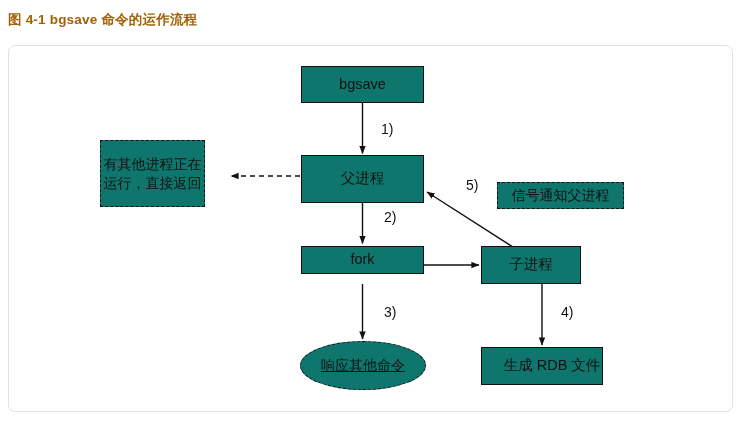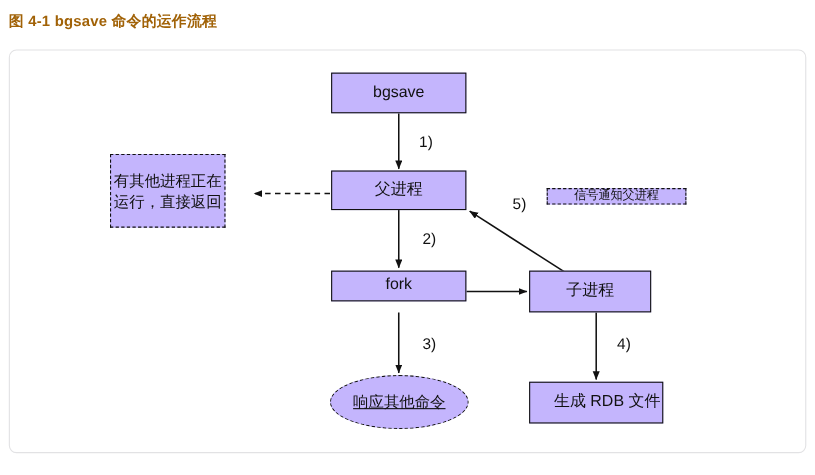--- a/index.html
+++ b/index.html
@@ -43,21 +43,21 @@
     height: 432px;
   }
   .node {
     position: absolute;
     box-sizing: border-box;
     display: flex;
     align-items: center;
     justify-content: center;
     font-size: 14.5px;
     color: #111111;
-    background: #c4b5fd;
+    background: #0f766e;
     text-align: right;
     line-height: 1.35;
   }
   .node.solid {
     border: 1.4px solid #111111;
   }
   .node.dashed {
     border: 1.6px dashed #111111;
   }
   .node.ellipse {
@@ -102,30 +102,30 @@
 
   <line x1="362.5" y1="284" x2="362.5" y2="339" stroke="#111111" stroke-width="1.4" marker-end="url(#arrow)"></line>
 
   <line x1="542" y1="284" x2="542" y2="345" stroke="#111111" stroke-width="1.4" marker-end="url(#arrow)"></line>
 
   <line x1="516" y1="249" x2="427" y2="192" stroke="#111111" stroke-width="1.4" marker-end="url(#arrow)"></line>
 </svg>
 
 <div class="node solid" style="left:301px; top:66px; width:123px; height:37px;">bgsave</div>
 
-<div class="node solid" style="left:301px; top:155px; width:123px; height:36px;">父进程</div>
+<div class="node solid" style="left:301px; top:155px; width:123px; height:48px;">父进程</div>
 
 <div class="node dashed multiline" style="left:100px; top:140px; width:105px; height:67px; font-size:14px;">有其他进程正在
 运行，直接返回</div>
 
-<div class="node dashed" style="left:497px; top:171px; width:127px; height:15px; font-size:11px;">信号通知父进程</div>
+<div class="node dashed" style="left:497px; top:182px; width:127px; height:27px; font-size:14px;">信号通知父进程</div>
 
 <div class="node solid" style="left:301px; top:246px; width:123px; height:28px;">fork</div>
 
-<div class="node solid" style="left:481px; top:246px; width:111px; height:38px;">子进程</div>
+<div class="node solid" style="left:481px; top:246px; width:100px; height:38px;">子进程</div>
 
 <div class="node ellipse" style="left:300px; top:341px; width:126px; height:49px; font-size:14px;">响应其他命令</div>
 
 <div class="node solid" style="left:481px; top:347px; width:122px; height:38px;padding-left:20px;">生成 RDB 文件</div>
 
 <div class="step-label" style="left:381px; top:121px;">1)</div>
 
 <div class="step-label" style="left:384px; top:209px;">2)</div>
 
 <div class="step-label" style="left:384px; top:304px;">3)</div>

